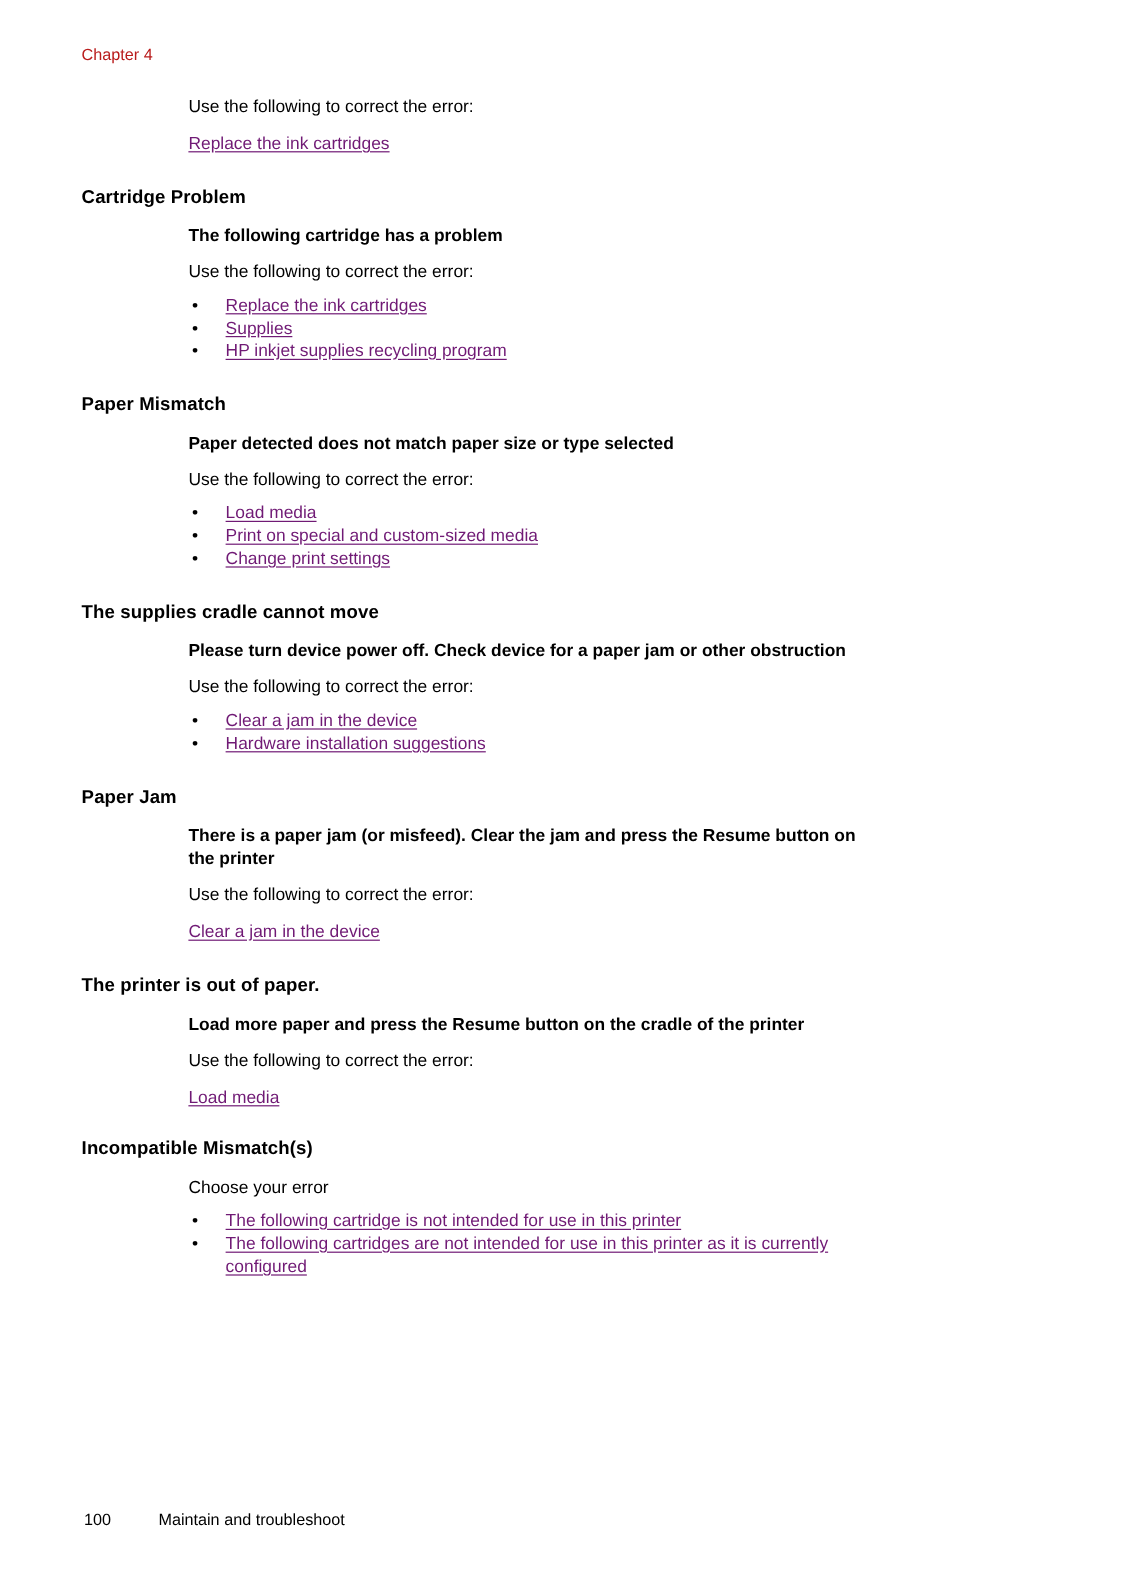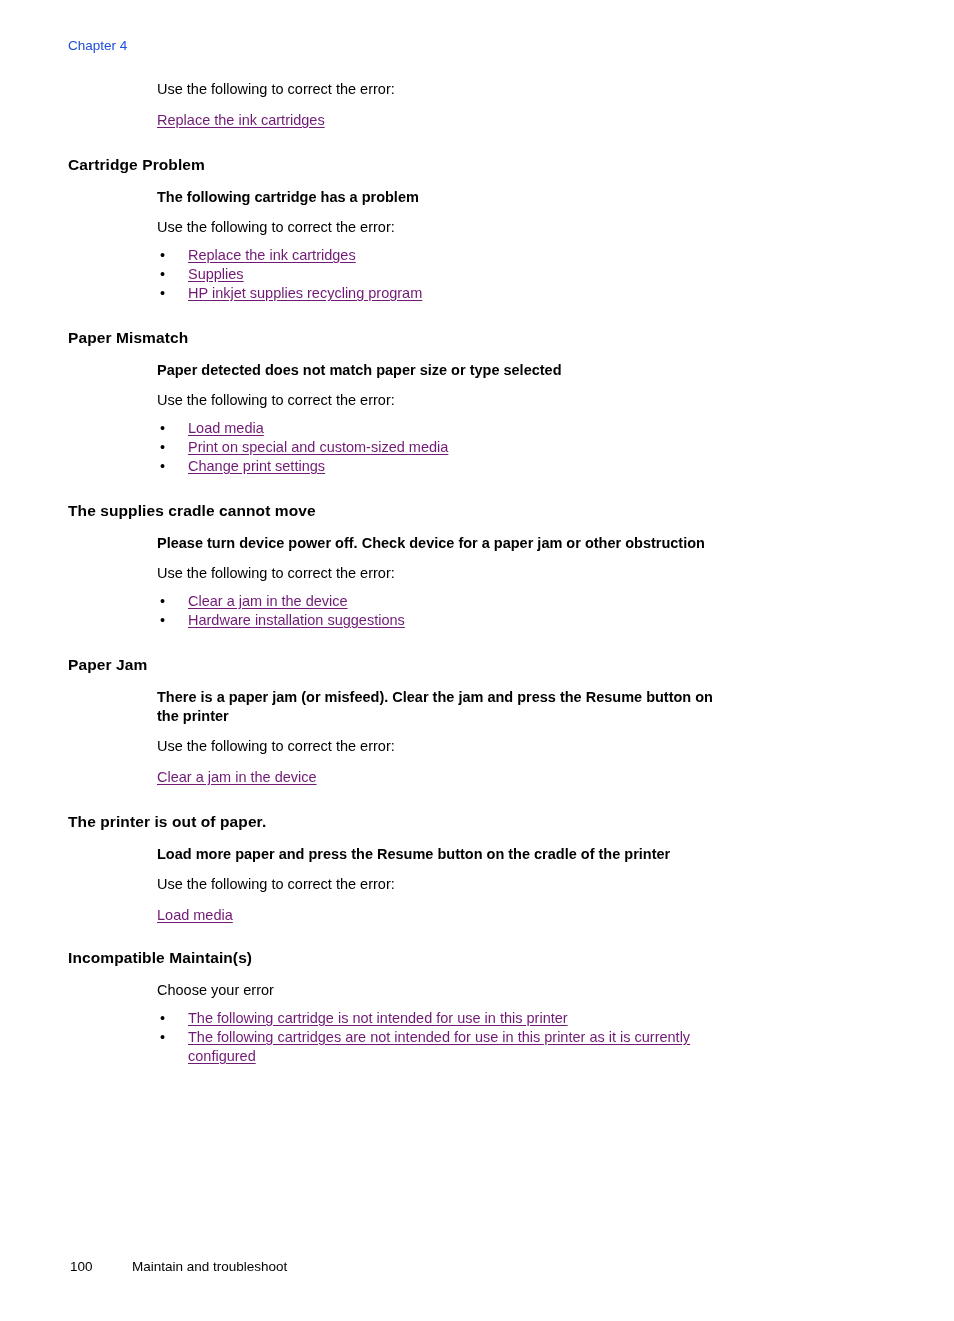--- a/index.html
+++ b/index.html
@@ -23,21 +23,21 @@
     box-sizing: border-box;
   }
 
   
   .chapter-header {
     position: absolute;
     left: 68px;
     top: 38px;
     font-size: 13.5px;
     line-height: 16px;
-    color: #1d4ed8;
+    color: #b91c1c;
   }
 
   
   .content {
     position: absolute;
     left: 0;
     top: 80px;
     width: 844px;
   }
 
@@ -237,21 +237,21 @@
         <div class="gap-sub"></div>
         <p class="body-text">Use the following to correct the error:</p>
         <div class="gap-lead"></div>
         <p class="bare-link-row"><span class="link">Load media</span></p>
       </div>
     </div>
 
     <div class="gap-section-sm"></div>
 
     <div class="section">
-      <h2 class="section-title">Incompatible Maintain(s)</h2>
+      <h2 class="section-title">Incompatible Mismatch(s)</h2>
       <div class="gap-title"></div>
       <div class="section-body">
         <p class="body-text">Choose your error</p>
         <div class="gap-list"></div>
         <ul class="link-list">
           <li><span class="bullet">•</span><span class="link">The following cartridge is not intended for use in this printer</span></li>
           <li><span class="bullet">•</span><span class="link">The following cartridges are not intended for use in this printer as it is currently configured</span></li>
         </ul>
       </div>
     </div>

